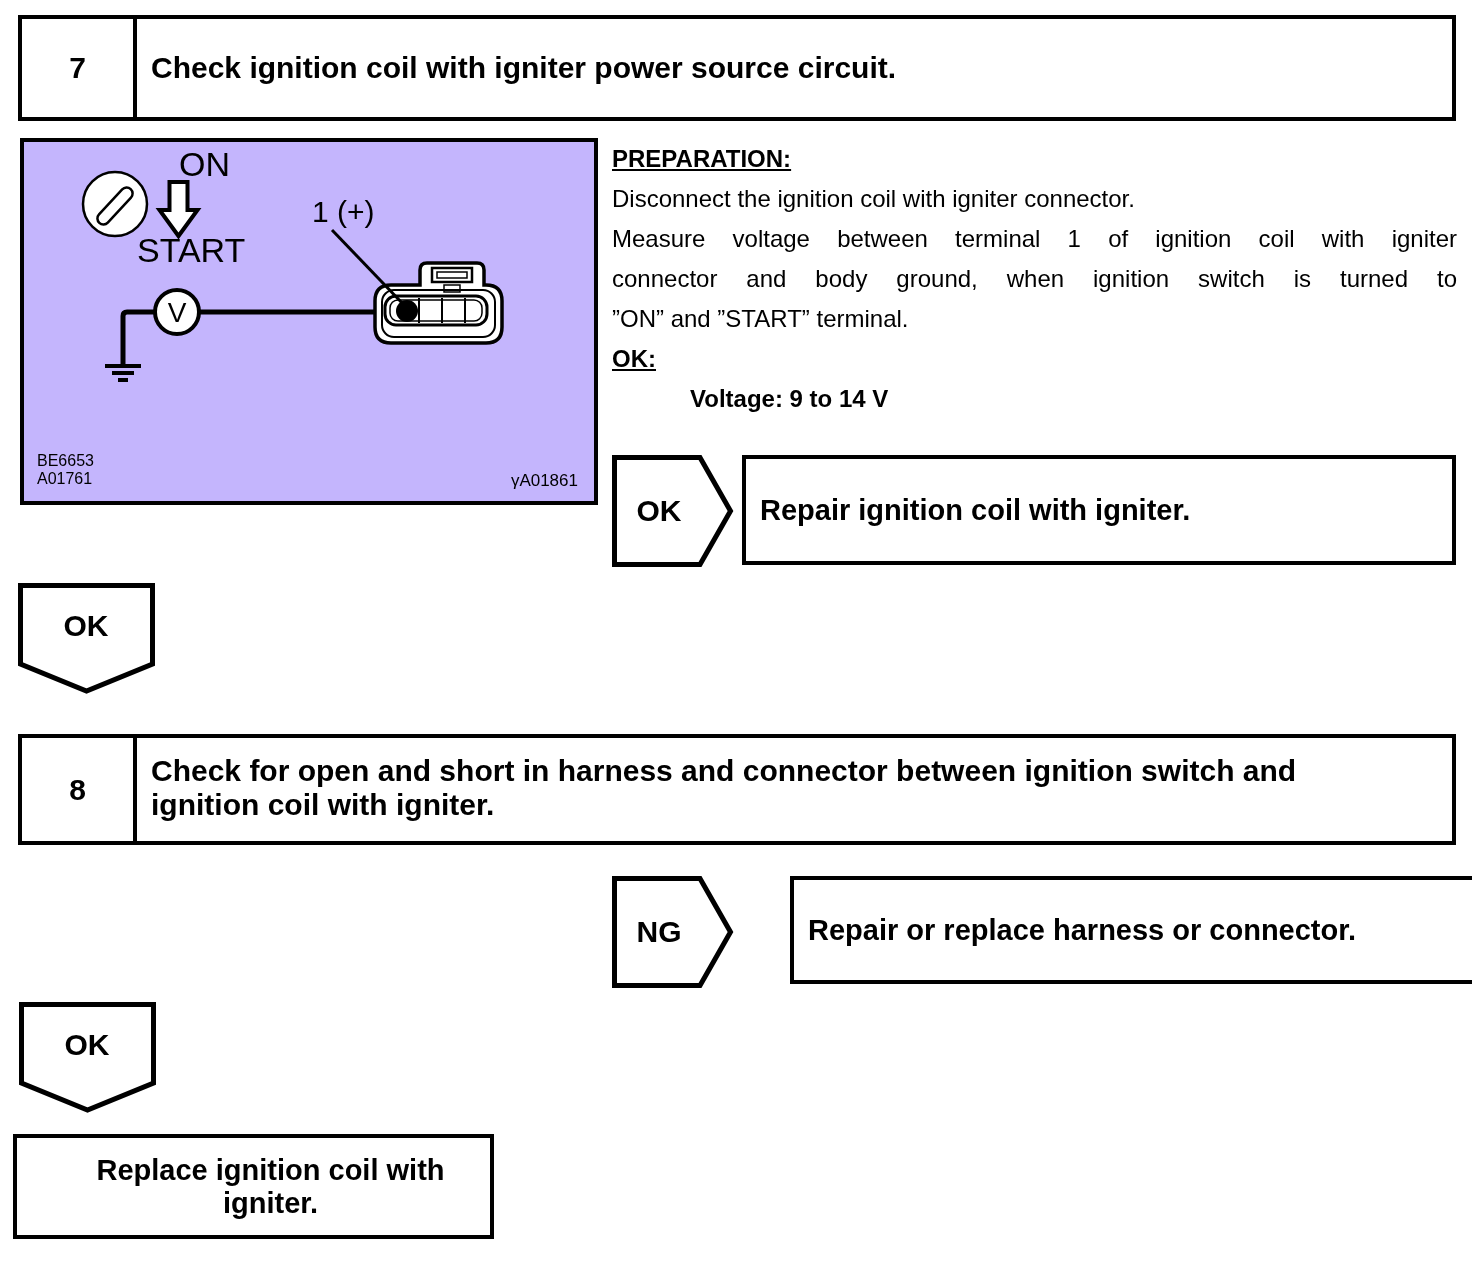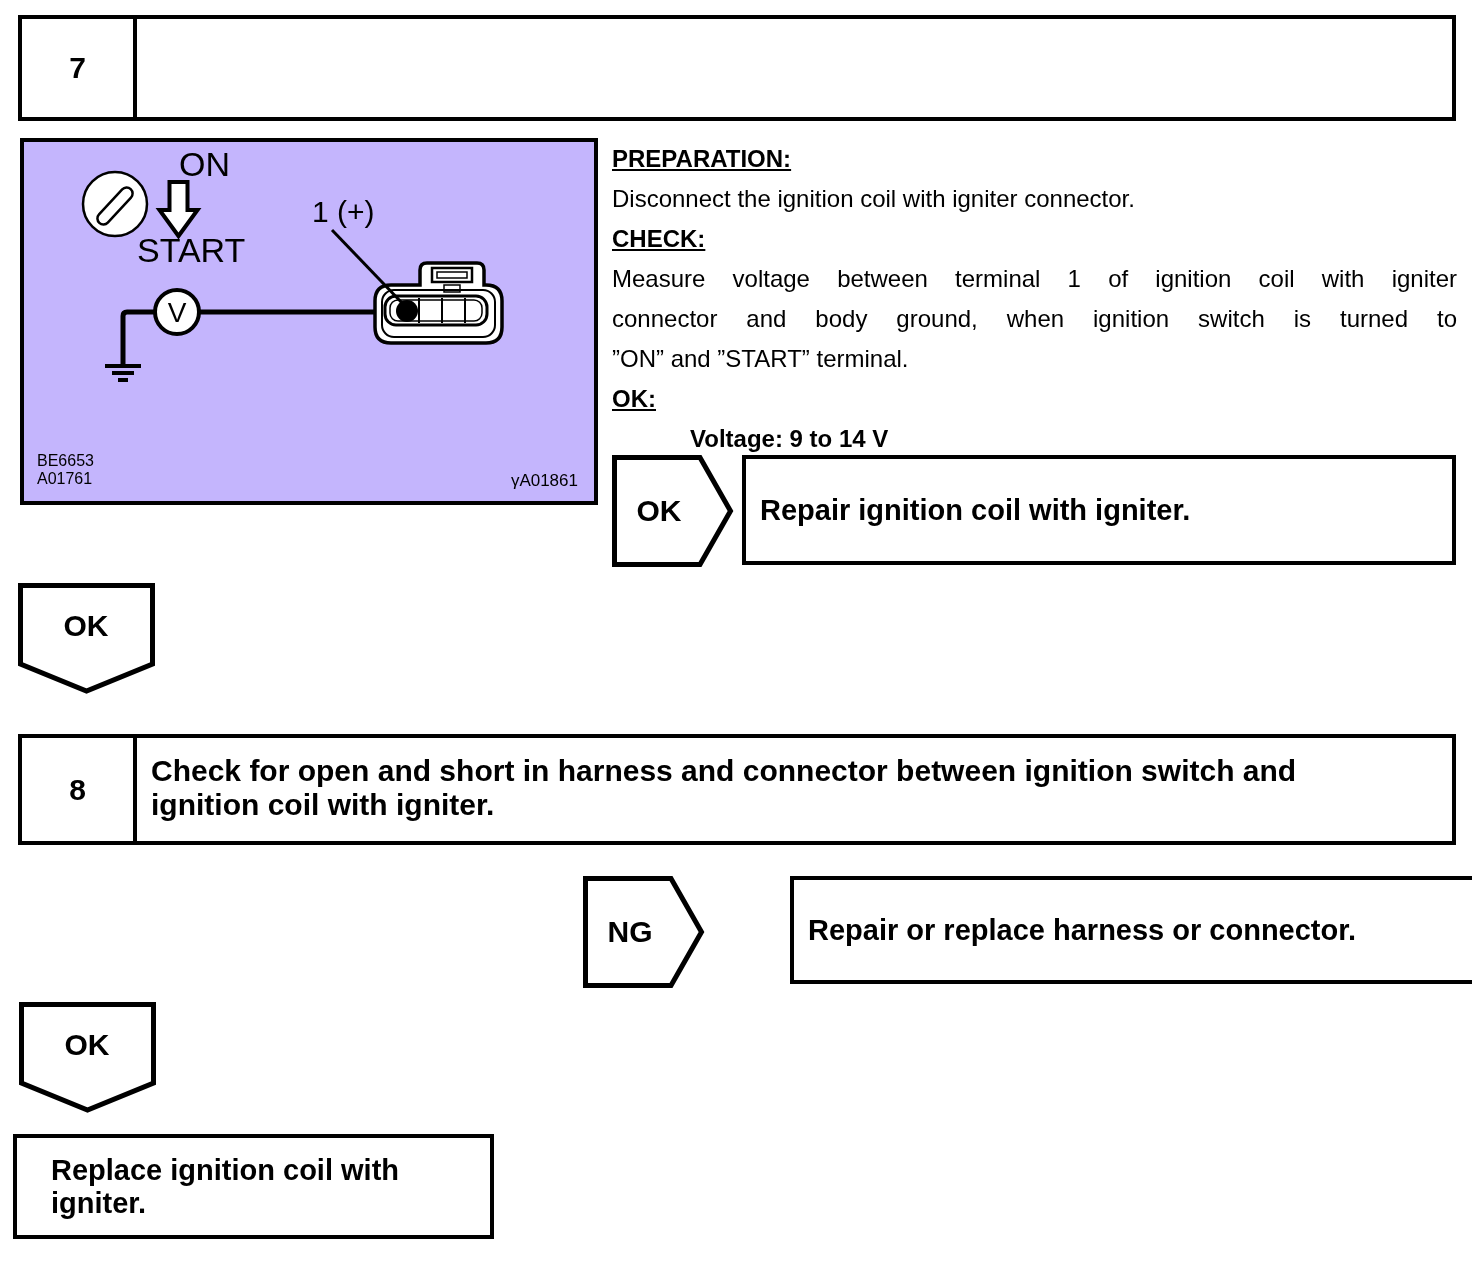--- a/index.html
+++ b/index.html
@@ -65,30 +65,32 @@
 
   
   .result-box {
     border: 4px solid #000;
     display: flex;
     align-items: center;
     padding-left: 14px;
     font-size: 29px;
     font-weight: bold;
     background: #fff;
+    text-align: center;
   }
   svg text { font-family: "Liberation Sans", sans-serif; }
 </style>
 </head>
 <body>
 
 <div id="page">
 
   <div class="abs step-box" style="left:18px; top:15px; width:1438px; height:106px;">
     <div class="step-num">7</div>
+    <div class="step-title">Check ignition coil with igniter power source circuit.</div>
   </div>
 
   <div class="abs figure-frame" style="left:20px; top:138px; width:578px; height:367px;">
     <svg width="570" height="359" viewBox="0 0 570 359">
 
       <g>
         <circle cx="91" cy="62" r="32" fill="#fff" stroke="#000" stroke-width="2.5"></circle>
         <rect x="-23" y="-6" width="46" height="12" rx="6" fill="#fff" stroke="#000" stroke-width="2.5" transform="translate(91,64) rotate(-47)"></rect>
       </g>
 
@@ -138,21 +140,20 @@
 
       <text x="13" y="324" font-size="16">BE6653</text>
       <text x="13" y="342" font-size="16">A01761</text>
       <text x="554" y="344" font-size="17" text-anchor="end">γA01861</text>
     </svg>
   </div>
 
   <div class="abs proc" style="left:612px; top:139px; width:845px;">
     <div class="proc-heading">PREPARATION:</div>
     <div>Disconnect the ignition coil with igniter connector.</div>
-    <div class="proc-heading">CHECK:</div>
     <div class="check-line just">Measure voltage between terminal 1 of ignition coil with igniter</div>
     <div class="check-line just">connector and body ground, when ignition switch is turned to</div>
     <div class="check-line">”ON” and ”START” terminal.</div>
     <div class="proc-heading">OK:</div>
     <div class="spec-line">Voltage: 9 to 14 V</div>
   </div>
 
   <div class="abs" style="left:612px; top:455px; width:122px; height:112px;">
     <svg width="122" height="112" viewBox="0 0 122 112">
       <polygon points="2.5,2.5 88,2.5 118.5,56 88,109.5 2.5,109.5" fill="#fff" stroke="#000" stroke-width="5"></polygon>
@@ -171,21 +172,21 @@
   </div>
 
   <div class="abs step-box" style="left:18px; top:734px; width:1438px; height:111px;">
     <div class="step-num">8</div>
     <div class="step-title" style="display:block; padding-top:16px;">
       <div>Check for open and short in harness and connector between ignition switch and</div>
       <div>ignition coil with igniter.</div>
     </div>
   </div>
 
-  <div class="abs" style="left:583px; top:876px; width:122px; height:112px;">
+  <div class="abs" style="left:612px; top:876px; width:122px; height:112px;">
     <svg width="122" height="112" viewBox="0 0 122 112">
       <polygon points="2.5,2.5 88,2.5 118.5,56 88,109.5 2.5,109.5" fill="#fff" stroke="#000" stroke-width="5"></polygon>
       <text x="47" y="66" font-size="30" font-weight="bold" text-anchor="middle">NG</text>
     </svg>
   </div>
   <div class="abs result-box" style="left:742px; top:876px; width:714px; height:108px;margin-left:48px;">
     <span>Repair or replace harness or connector.</span>
   </div>
 
   <div class="abs" style="left:19px; top:1002px; width:138px; height:112px;">

